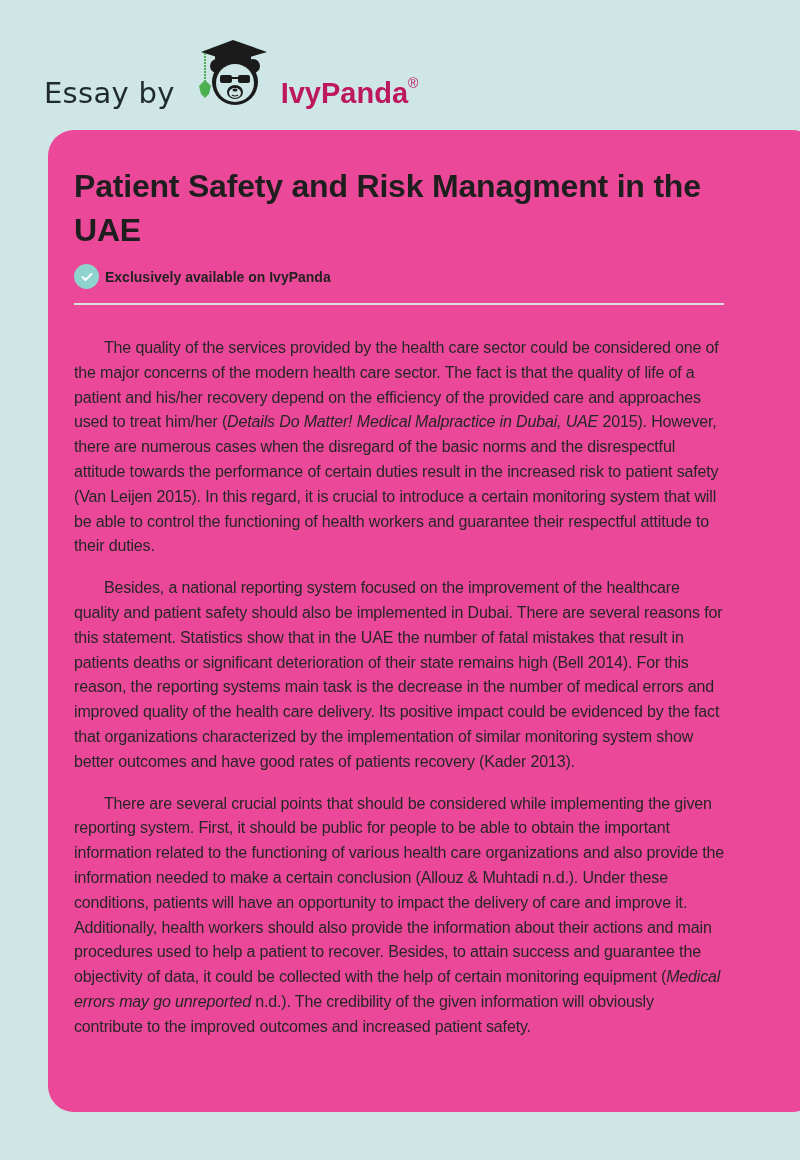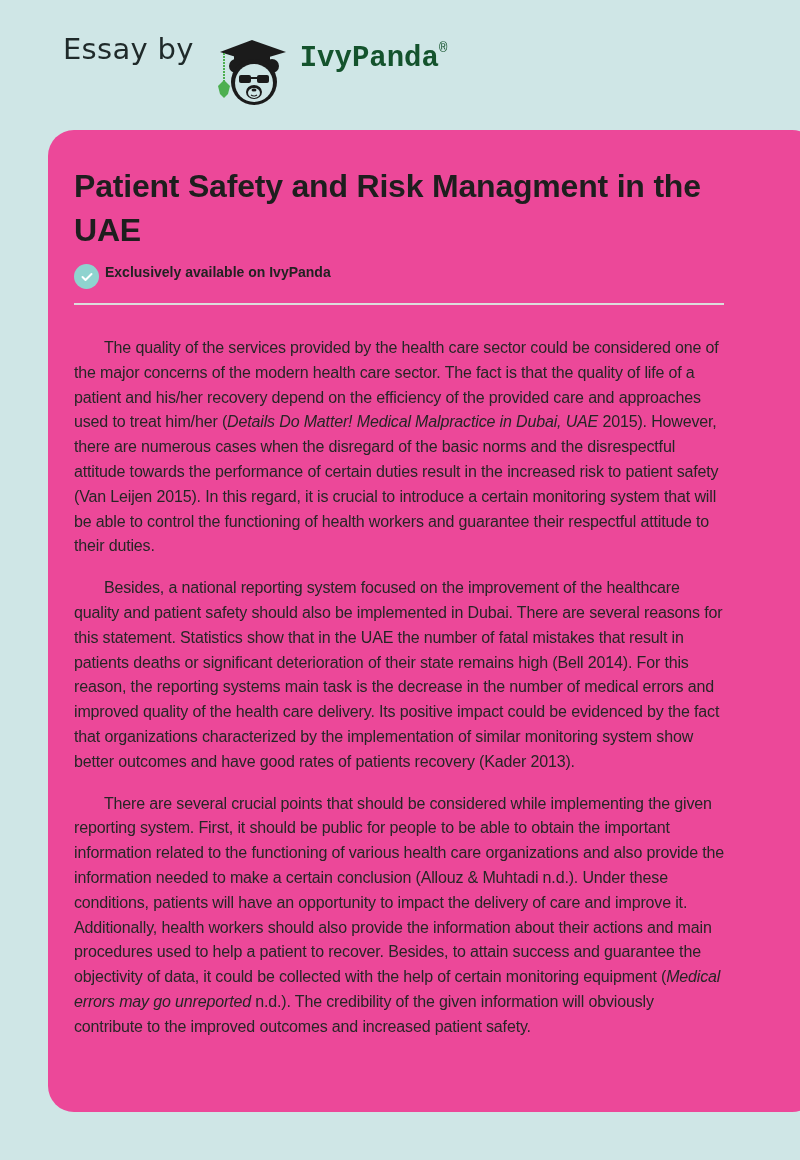--- a/index.html
+++ b/index.html
@@ -4,45 +4,45 @@
 <style>
   html, body { margin:0; padding:0; }
   body {
     width:800px; height:1160px; overflow:hidden;
     background:#cfe6e6;
     font-family:"Liberation Sans", sans-serif;
     color:#222;
     position:relative;
   }
   .header {
-    position:absolute; left:63px; top:36px; height:74px;
-    display:flex; align-items:flex-start;
+    position:absolute; left:44px; top:36px; height:74px;
+    display:flex; align-items:flex-end;
   }
   .essay-by {
     font-family:"DejaVu Sans", sans-serif;
     font-size:29px; color:#1f2a2a; letter-spacing:0.3px;
     margin-top:-4px;
   }
   .logo-icon { width:84px; height:74px; margin-left:16px; }
   .brand {
-    font-family:Liberation Mono, monospace; font-weight:bold;
-    font-size:29px; color:#14532d; margin-left:6px; margin-top:6px;
+    font-family:Liberation Sans, sans-serif; font-weight:bold;
+    font-size:29px; color:#be185d; margin-left:6px; margin-top:6px;
   }
   .brand sup { font-size:14px; font-weight:normal; vertical-align:top; position:relative; top:-2px; }
   .card {
     position:absolute; left:48px; top:130px; width:770px; height:982px;
     background:#ec4899; border-radius:26px;
   }
   .title {
     position:absolute; left:26px; top:34px; width:650px;
     margin:0; font-size:32px; line-height:44px; font-weight:bold;
     color:#1e1e1e; letter-spacing:-0.2px;
   }
   .exclusive {
-    position:absolute; left:26px; top:134px; display:flex; 
+    position:absolute; left:26px; top:134px; display:flex; align-items:center;
   }
   .check-badge {
     width:25px; height:25px; border-radius:50%; background:#8fd3cf;
     display:flex; align-items:center; justify-content:center;
   }
   .exclusive-text { font-size:14px; font-weight:bold; color:#222; margin-left:6px; }
   .divider {
     position:absolute; left:26px; top:173px; width:650px; height:2px; background:#dcdcdc;
   }
   .body {

